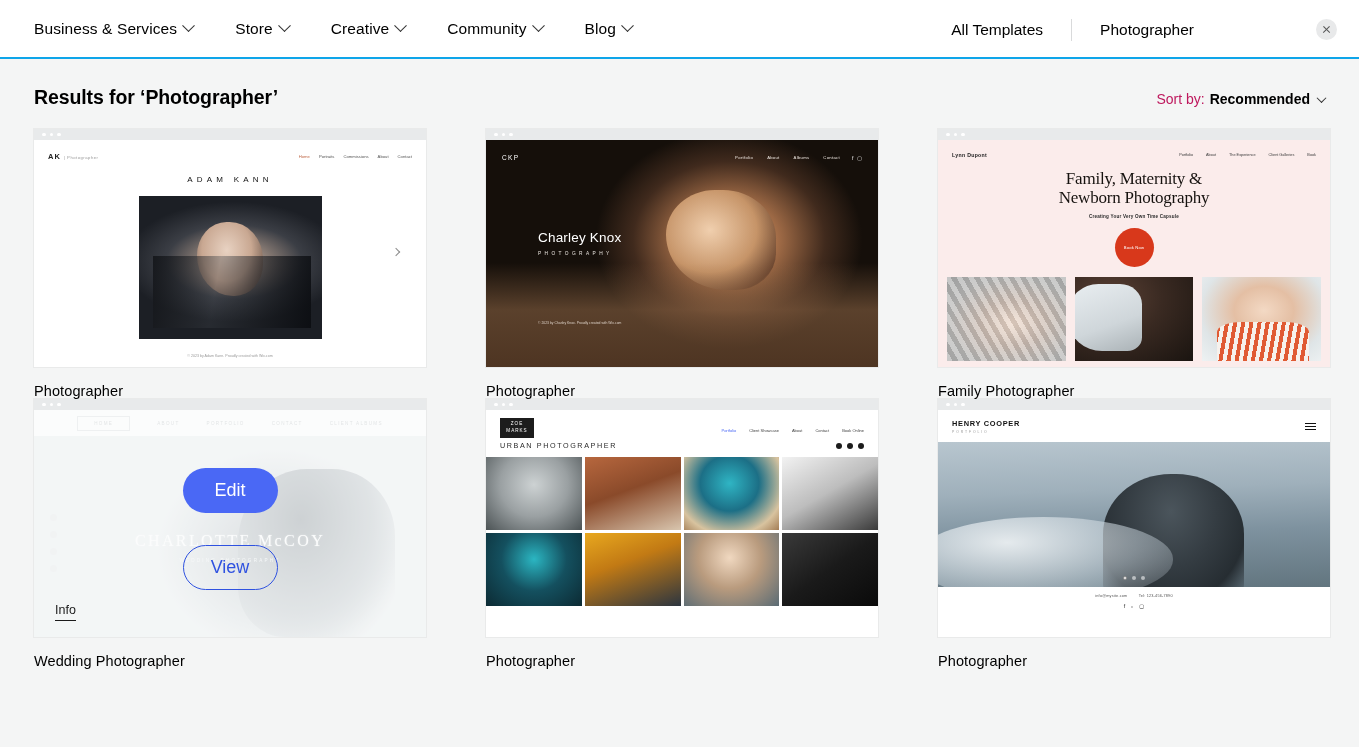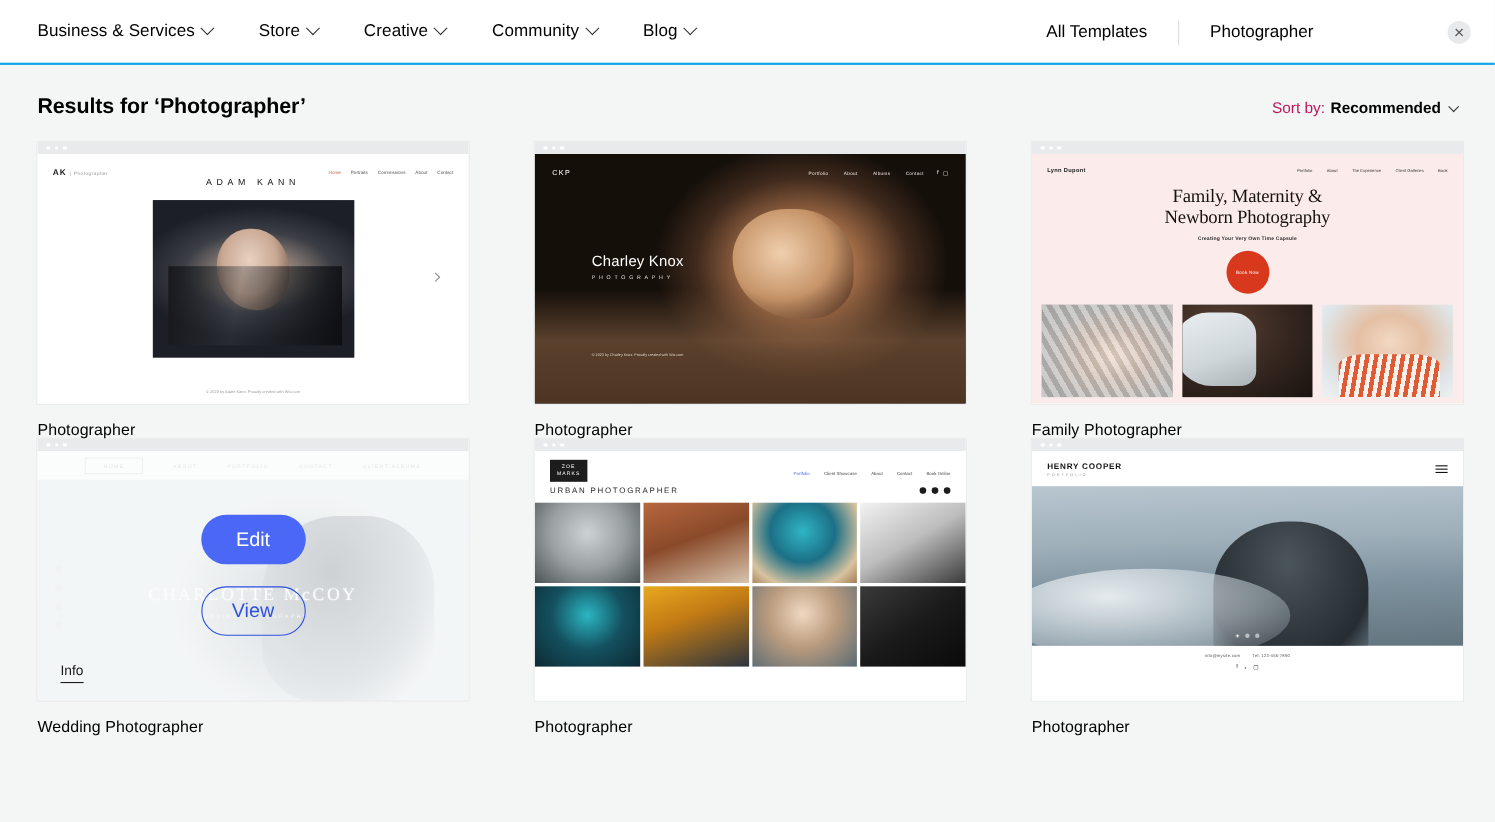--- a/index.html
+++ b/index.html
@@ -89,21 +89,21 @@
   
   .c1 { background: #fff; width: 100%; height: 100%; position: relative; }
   .c1 .hdr { display: flex; align-items: center; justify-content: space-between; padding: 12px 14px 0 14px; }
   .c1 .logo { font-size: 6px; letter-spacing: .5px; color: #222; }
   .c1 .logo b { font-size: 7.5px; font-weight: 700; letter-spacing: 1px; }
   .c1 .logo span { color: #999; font-size: 4.2px; margin-left: 3px; }
   .c1 .menu { display: flex; gap: 9px; font-size: 4.2px; color: #555; }
   .c1 .menu .on { color: #c06a4a; }
   .c1 .title {
     text-align: center; font-size: 8px; letter-spacing: 4.2px;
-    color: #111; font-family: "Liberation Sans", sans-serif;
+    margin-top: 14px; color: #111; font-family: "Liberation Sans", sans-serif;
   }
   .c1 .photo {
     width: 183px; height: 143px; margin: 12px auto 0 auto;
     background:
       radial-gradient(ellipse 60% 42% at 52% 46%, #c9b8ad 0%, #8d7f77 30%, #3b3e45 62%, #1c1f25 100%),
       linear-gradient(150deg,#2d3138 0%,#4a4e55 40%,#23262c 100%);
     position: relative; overflow: hidden;
   }
   .c1 .photo:before {
     content:""; position:absolute; left:32%; top:18%; width:36%; height:52%;
@@ -204,21 +204,21 @@
   }
   .c4 .hsub {
     position:absolute; z-index:2; left:0; right:0; top: 148px; text-align:center;
     font-size: 4.6px; letter-spacing: 2.2px; color:#f4f6f7;
   }
   .c4 .dots { position:absolute; z-index:2; left: 16px; top: 104px; display:flex; flex-direction:column; gap: 10px; }
   .c4 .dots i { width: 7px; height:7px; border-radius:50%; background:#e9ebec; display:block; }
   .c4 .overlay { position:absolute; inset:0; z-index:5; background: rgba(248,249,250,.55); }
   .c4 .btns {
     position:absolute; z-index:6; left:0; right:0; top: 58px;
-    display:flex; flex-direction:column; align-items:center; gap: 20px;
+    display:flex; flex-direction:column; align-items:center; gap: 32px;
   }
   .btn-edit {
     width: 95px; height: 45px; border-radius: 23px; background:#4a68f5; color:#fff;
     display:flex; align-items:center; justify-content:center; font-size: 18px; cursor:pointer;
   }
   .btn-view {
     width: 95px; height: 45px; border-radius: 23px; background: transparent; color:#2f52e0;
     border: 1.4px solid #2f52e0;
     display:flex; align-items:center; justify-content:center; font-size: 18px; cursor:pointer;
   }

